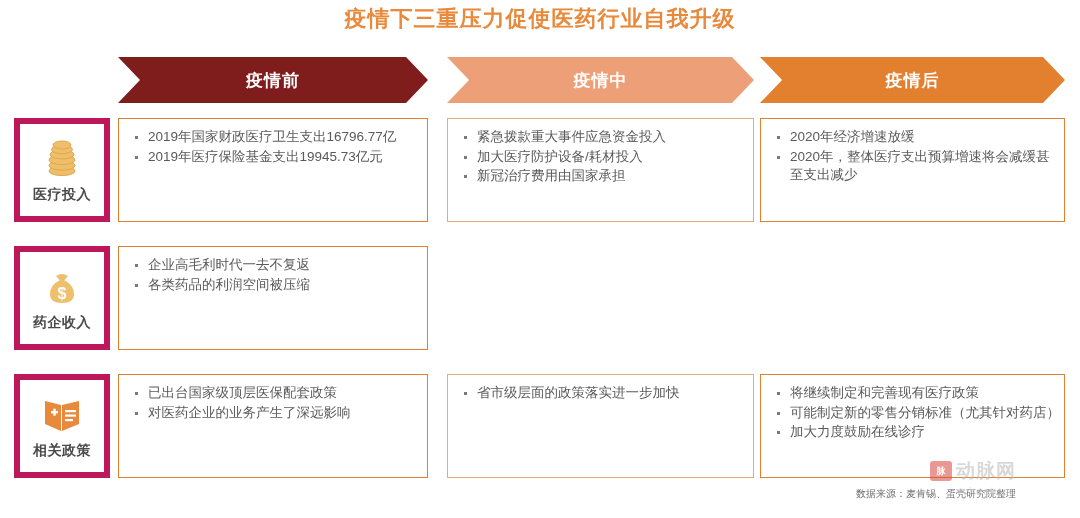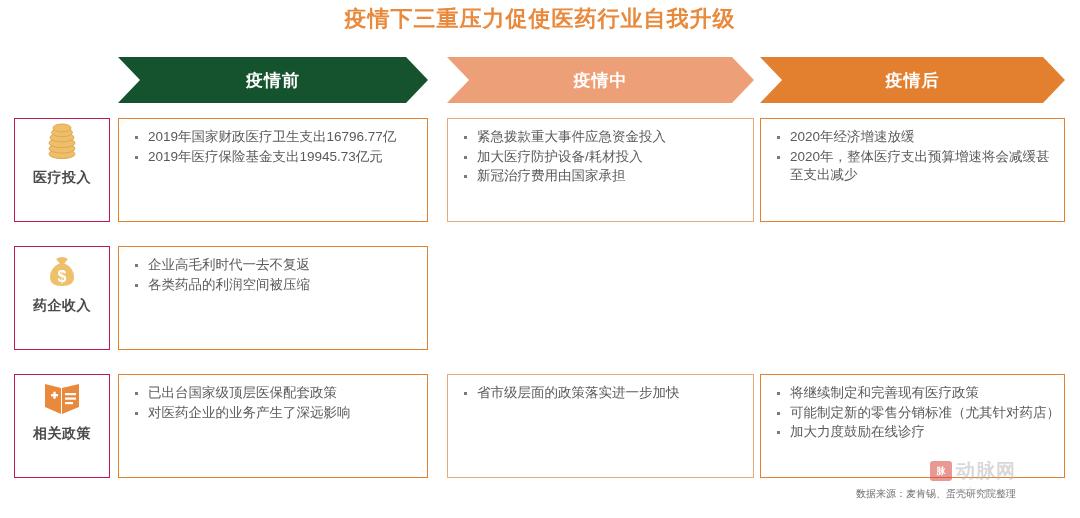--- a/index.html
+++ b/index.html
@@ -20,36 +20,36 @@
   }
 
   
   .headers{position:absolute;left:0;top:57px;width:1080px;height:46px;}
   .arrow{
     position:absolute;top:0;height:46px;
     display:flex;align-items:center;justify-content:center;
     color:#ffffff;font-size:17px;font-weight:bold;letter-spacing:1px;
     clip-path:polygon(0 0, calc(100% - 22px) 0, 100% 50%, calc(100% - 22px) 100%, 0 100%, 22px 50%);
   }
-  #arrow-0{left:118px;width:310px;background:#14532d;}
+  #arrow-0{left:118px;width:310px;background:#7f1d1d;}
   #arrow-1{left:447px;width:307px;background:#EDA077;}
   #arrow-2{left:760px;width:305px;background:#E3802F;}
 
   
   .grid{position:absolute;left:0;top:0;width:1080px;height:518px;}
   .row{position:absolute;left:0;width:1080px;}
   #row-0{top:118px;height:104px;}
   #row-1{top:246px;height:104px;}
   #row-2{top:374px;height:104px;}
 
   .label-card{
     position:absolute;left:14px;top:0;width:96px;height:100%;
-    border:1px solid #be185d;
+    border:6px solid #be185d;
     box-sizing:border-box;
-    display:flex;flex-direction:column;align-items:center;justify-content:flex-start;
+    display:flex;flex-direction:column;align-items:center;justify-content:center;
     background:#ffffff;
   }
   .label-icon{height:46px;display:flex;align-items:center;justify-content:center;}
   .label-text{
     font-size:14px;font-weight:bold;color:#4A4A4A;margin-top:4px;letter-spacing:0.5px;
   }
 
   .cell{
     position:absolute;top:0;height:100%;
     border:1px solid #E8A97C;

